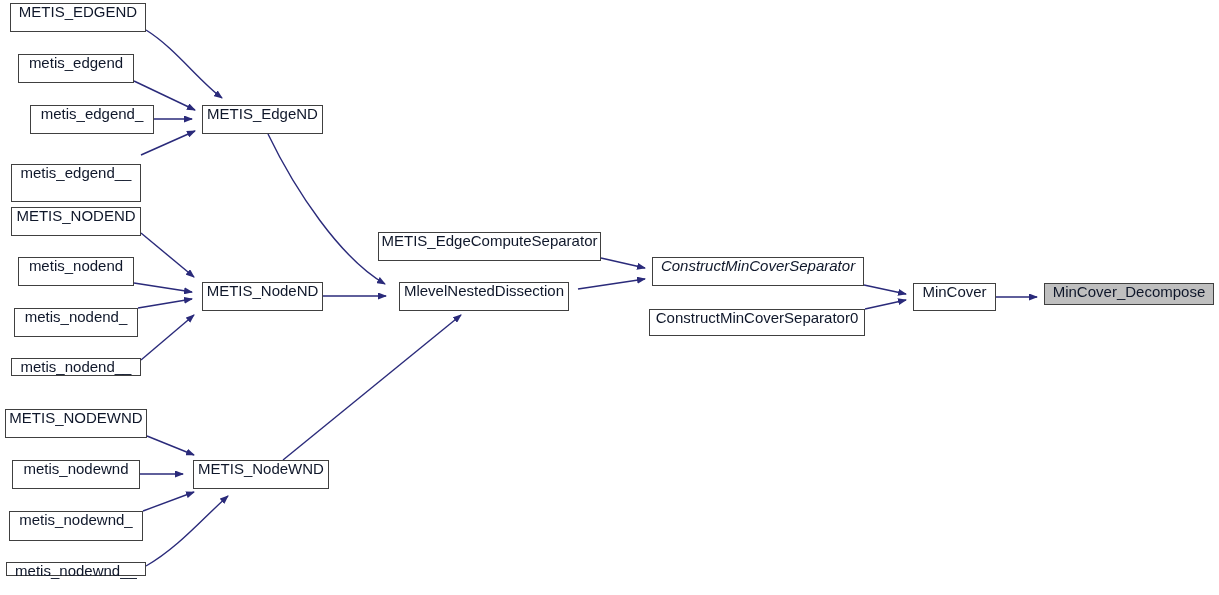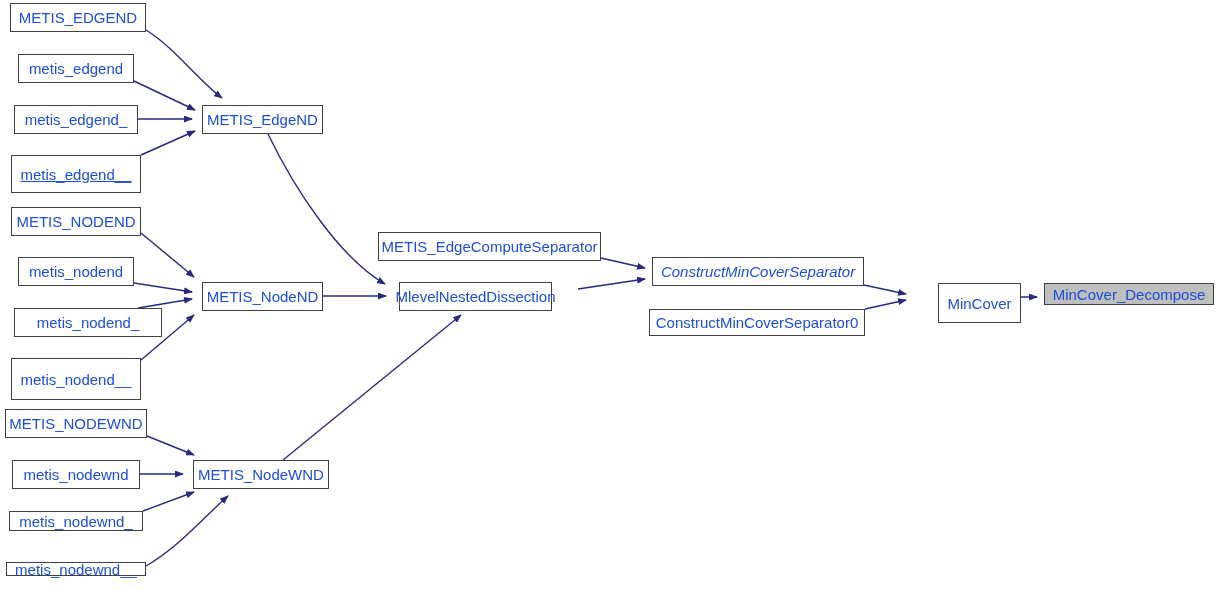--- a/index.html
+++ b/index.html
@@ -20,24 +20,24 @@
     top: 0;
     width: 1219px;
     height: 595px;
   }
   .node-box {
     position: absolute;
     box-sizing: border-box;
     border: 1px solid #404040;
     background: #ffffff;
     display: flex;
-    align-items: center;
+    align-items: flex-start;
     justify-content: center;
     font-size: 15px;
-    color: #1d4ed8;
+    color: #0f172a;
     white-space: nowrap;
     letter-spacing: 0px;
   }
   .node-box.highlight {
     background: #bfbfbf;
   }
   .node-label {
     line-height: 1;
   }
 </style>
@@ -76,72 +76,72 @@
       </g>
   </svg>
 
   <div id="node-layer">
       <div class="node-box" style="left: 10px; top: 3px; width: 136px; height: 29px;">
         <span class="node-label">METIS_EDGEND</span>
       </div>
       <div class="node-box" style="left: 18px; top: 54px; width: 116px; height: 29px;">
         <span class="node-label">metis_edgend</span>
       </div>
-      <div class="node-box" style="left: 14px; top: 105px; width: 124px; height: 29px;">
+      <div class="node-box" style="left: 30px; top: 105px; width: 124px; height: 29px;">
         <span class="node-label">metis_edgend_</span>
       </div>
-      <div class="node-box" style="left: 11px; top: 155px; width: 130px; height: 38px; text-decoration: underline;">
+      <div class="node-box" style="left: 11px; top: 164px; width: 130px; height: 38px;">
         <span class="node-label">metis_edgend__</span>
       </div>
       <div class="node-box" style="left: 11px; top: 207px; width: 130px; height: 29px;">
         <span class="node-label">METIS_NODEND</span>
       </div>
       <div class="node-box" style="left: 18px; top: 257px; width: 116px; height: 29px;">
         <span class="node-label">metis_nodend</span>
       </div>
-      <div class="node-box" style="left: 14px; top: 308px; width: 148px; height: 29px;">
+      <div class="node-box" style="left: 14px; top: 308px; width: 124px; height: 29px;">
         <span class="node-label">metis_nodend_</span>
       </div>
-      <div class="node-box" style="left: 11px; top: 358px; width: 130px; height: 42px;">
+      <div class="node-box" style="left: 11px; top: 358px; width: 130px; height: 18px;">
         <span class="node-label">metis_nodend__</span>
       </div>
       <div class="node-box" style="left: 5px; top: 409px; width: 142px; height: 29px;">
         <span class="node-label">METIS_NODEWND</span>
       </div>
       <div class="node-box" style="left: 12px; top: 460px; width: 128px; height: 29px;">
         <span class="node-label">metis_nodewnd</span>
       </div>
-      <div class="node-box" style="left: 9px; top: 511px; width: 134px; height: 20px;">
+      <div class="node-box" style="left: 9px; top: 511px; width: 134px; height: 30px;">
         <span class="node-label">metis_nodewnd_</span>
       </div>
       <div class="node-box" style="left: 6px; top: 562px; width: 140px; height: 14px;">
         <span class="node-label">metis_nodewnd__</span>
       </div>
       <div class="node-box" style="left: 202px; top: 105px; width: 121px; height: 29px;">
         <span class="node-label">METIS_EdgeND</span>
       </div>
       <div class="node-box" style="left: 202px; top: 282px; width: 121px; height: 29px;">
         <span class="node-label">METIS_NodeND</span>
       </div>
       <div class="node-box" style="left: 193px; top: 460px; width: 136px; height: 29px;">
         <span class="node-label">METIS_NodeWND</span>
       </div>
       <div class="node-box" style="left: 378px; top: 232px; width: 223px; height: 29px;">
         <span class="node-label">METIS_EdgeComputeSeparator</span>
       </div>
-      <div class="node-box" style="left: 399px; top: 282px; width: 153px; height: 29px;">
+      <div class="node-box" style="left: 399px; top: 282px; width: 170px; height: 29px;">
         <span class="node-label">MlevelNestedDissection</span>
       </div>
       <div class="node-box" style="left: 652px; top: 257px; width: 212px; height: 29px; font-style: italic;">
         <span class="node-label">ConstructMinCoverSeparator</span>
       </div>
       <div class="node-box" style="left: 649px; top: 309px; width: 216px; height: 27px;">
         <span class="node-label">ConstructMinCoverSeparator0</span>
       </div>
-      <div class="node-box" style="left: 938px; top: 283px; width: 83px; height: 40px;">
+      <div class="node-box" style="left: 913px; top: 283px; width: 83px; height: 28px;">
         <span class="node-label">MinCover</span>
       </div>
       <div class="node-box highlight" style="left: 1044px; top: 283px; width: 170px; height: 22px;">
         <span class="node-label">MinCover_Decompose</span>
       </div>
     </div>
 
 </div>
 
 </body></html>

